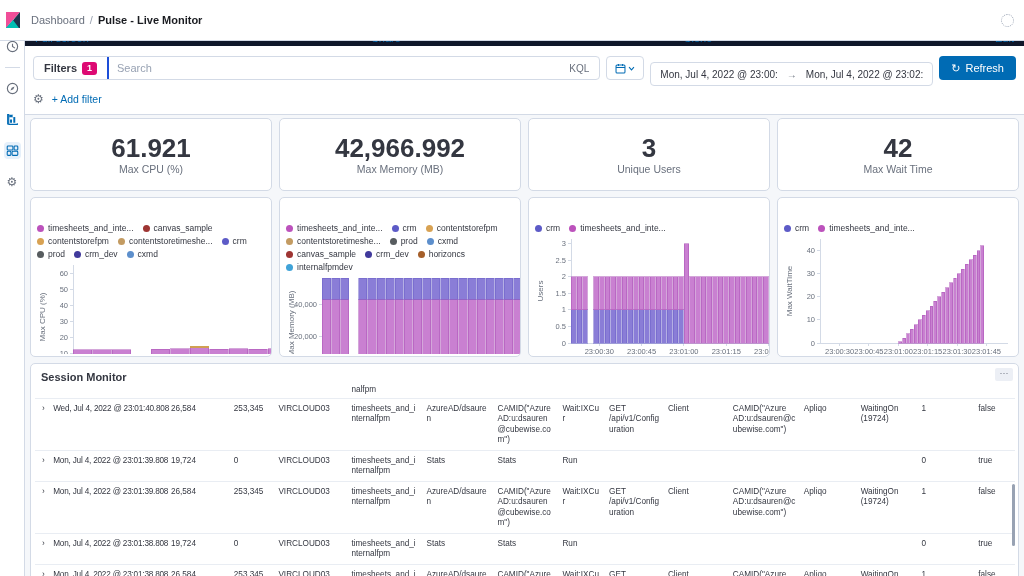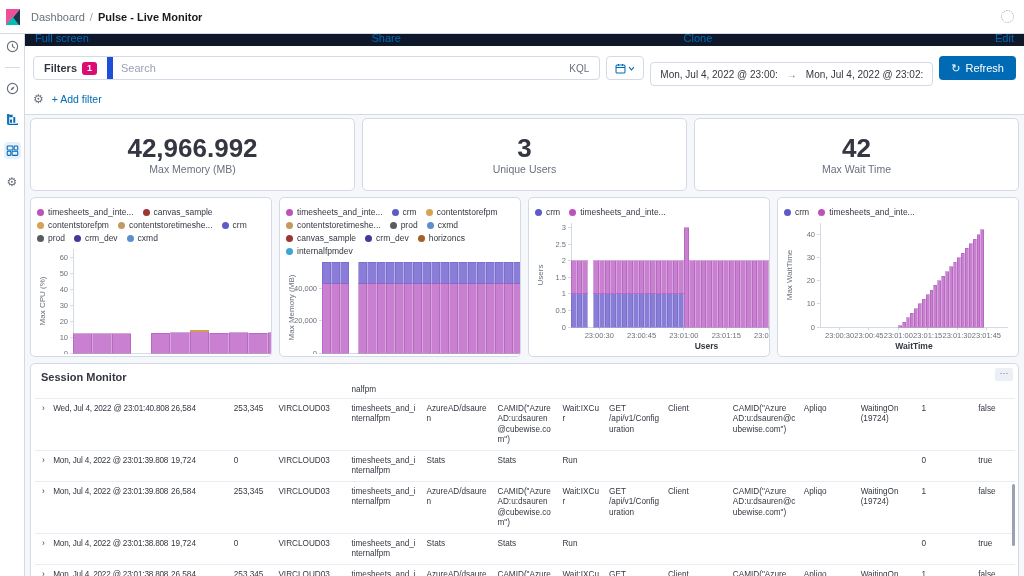--- a/index.html
+++ b/index.html
@@ -1,20 +1,20 @@
 <!DOCTYPE html>
 <html style="--accent: #006bb4;"><head>
 <meta charset="utf-8">
 <style>
   * { box-sizing: border-box; margin: 0; padding: 0; }
   html,body { width:1024px; height:576px; overflow:hidden; background:#f5f7fa;
     font-family:"Liberation Sans", sans-serif; color:#343741; }
 
   
-  .header { position:absolute; top:0; left:0; right:0; height:34px; background:#fff;
+  .header { position:absolute; top:0; left:0; right:0; height:41px; background:#fff;
     border-bottom:1px solid #d3dae6; z-index:10; display:flex; align-items:center; }
   .logo-box { width:25px; height:25px; display:flex; align-items:center; justify-content:center; }
   .breadcrumb { font-size:11px; margin-left:6px; display:flex; align-items:center; gap:5px; }
   .crumb-root { color:#69707d; }
   .crumb-sep { color:#9aa2b0; }
   .crumb-cur { color:#1a1c21; font-weight:bold; }
   .header-right { margin-left:auto; margin-right:10px; }
   .help-circle { width:13px; height:13px; border:1.5px dotted #98a2b3; border-radius:50%; display:block; }
 
   
@@ -27,21 +27,21 @@
 
   
   .main { position:absolute; top:26px; left:25px; width:999px; bottom:0; }
   .links-row { background:#0f172a; padding:6px 10px 2px; display:flex; gap:28px;justify-content:space-between; }
   .tblink { color:#006bb4; font-size:11px; text-decoration:none; cursor:pointer; }
 
   .query-row { background:#fff; display:flex; align-items:center; gap:6px; padding:4px 8px 3px; }
   .search-wrap { flex:1; height:24px; border:1px solid #d3dae6; border-radius:4px; background:#fff;
     display:flex; align-items:center; overflow:hidden; }
   .filters-chip { display:flex; align-items:center; gap:5px; padding:0 10px; height:100%;
-    border-right:6px solid #1d4ed8; font-size:11px; font-weight:bold; color:#343741; }
+    border-right:2px solid #1d4ed8; font-size:11px; font-weight:bold; color:#343741; }
   .badge { background:#dd0a73; color:#fff; font-size:9px; font-weight:bold; border-radius:3px;
     padding:1px 5px; line-height:11px; }
   .search-placeholder { color:#98a2b3; font-size:11px; padding-left:8px; flex:1; }
   .kql { color:#69707d; font-size:10px; padding-right:10px; }
   .cal-btn { height:24px; width:38px; border:1px solid #d3dae6; border-radius:4px; background:#fff;
     display:flex; align-items:center; justify-content:center; gap:2px; color:#006bb4; cursor:pointer; }
   .date-box { height:24px; border:1px solid #d3dae6; border-radius:4px; background:#fff;
     display:flex; align-items:center; font-size:10px; color:#343741;margin-top:12px; }
   .date-part { padding:0 9px; white-space:nowrap; }
   .date-arrow { color:#69707d; font-size:10px; }
@@ -60,21 +60,21 @@
   
   .dash { padding:3px 5px 0; }
   .metric-row, .chart-row { display:flex; gap:7px; }
   .panel { background:#fff; border:1px solid #d3dae6; border-radius:5px; }
   .metric-panel { flex:1; height:73px; display:flex; flex-direction:column; align-items:center;
     justify-content:center; }
   .metric-value { font-size:26px; font-weight:bold; color:#343741; line-height:28px; }
   .metric-label { font-size:10.5px; color:#69707d; margin-top:1px; }
 
   .chart-row { margin-top:6px; height:160px; }
-  .chart-panel { flex:1; padding:8px 6px 2px; display:flex; flex-direction:column; overflow:hidden; }
+  .chart-panel { flex:1; padding:24px 6px 2px; display:flex; flex-direction:column; overflow:hidden;justify-content:space-between; }
   .legend { display:flex; flex-wrap:wrap; column-gap:9px; row-gap:0; line-height:13px; }
   .legend-item { display:flex; align-items:center; gap:4px; font-size:8.5px; color:#343741; cursor:pointer; }
   .legend-dot { width:7px; height:7px; border-radius:50%; display:inline-block; }
   .tick { font-size:7.5px; fill:#69707d; }
   .xlab { font-size:8.5px; font-weight:bold; fill:#343741; }
   .ylab { font-size:8px; fill:#69707d; }
 
   
   .table-panel { margin-top:6px; height:300px; position:relative; overflow:hidden; }
   .table-title { font-size:11px; font-weight:bold; padding:7px 10px 2px; }
@@ -184,20 +184,24 @@
     </button>
   </div>
 
   <div class="filter-row">
     <span class="gear-glyph">⚙</span>
     <span class="add-filter">+ Add filter</span>
   </div>
 
   <div class="dash">
     <div class="metric-row">
+        <div class="panel metric-panel">
+          <div class="metric-value">61.921</div>
+          <div class="metric-label">Max CPU (%)</div>
+        </div>
         <div class="panel metric-panel">
           <div class="metric-value">42,966.992</div>
           <div class="metric-label">Max Memory (MB)</div>
         </div>
         <div class="panel metric-panel">
           <div class="metric-value">3</div>
           <div class="metric-label">Unique Users</div>
         </div>
         <div class="panel metric-panel">
           <div class="metric-value">42</div>

